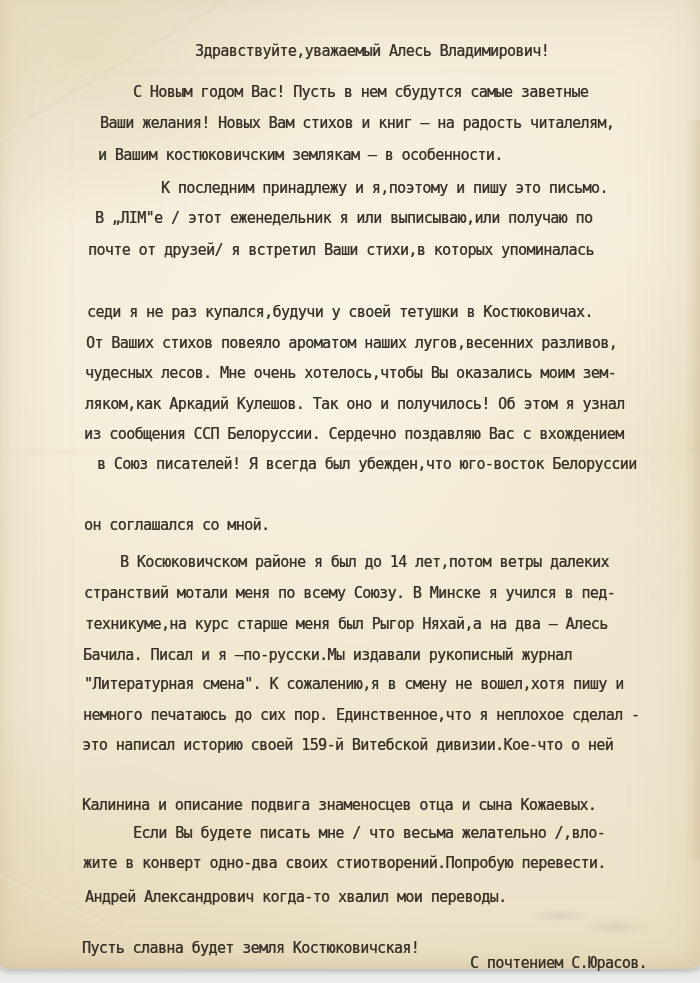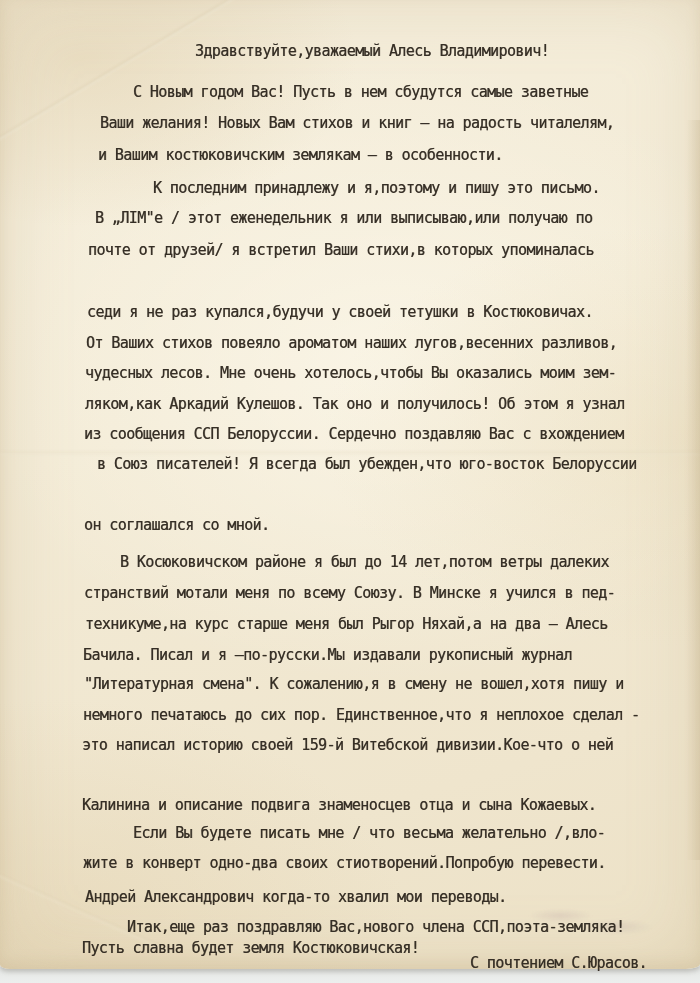--- a/index.html
+++ b/index.html
@@ -108,39 +108,38 @@
     <div class="crease crease-topleft"></div>
     <div class="crease crease-horizontal"></div>
     <div class="crease crease-bottomleft"></div>
     <div class="crease stain-right"></div>
     <div class="pencil-smudge"></div>
     <div class="letter-lines">
         <div class="line" style="left: 195px; top: 44px;">Здравствуйте,уважаемый Алесь Владимирович!</div>
         <div class="line" style="left: 133px; top: 85px;">С Новым годом Вас! Пусть в нем сбудутся самые заветные</div>
         <div class="line" style="left: 100px; top: 116px;">Ваши желания! Новых Вам стихов и книг — на радость читалелям,</div>
         <div class="line" style="left: 98px; top: 148px;">и Вашим костюковичским землякам — в особенности.</div>
-        <div class="line" style="left: 125px; top: 181px; padding-left: 28px;">К последним принадлежу и я,поэтому и пишу это письмо.</div>
+        <div class="line" style="left: 133px; top: 181px; padding-left: 28px;">К последним принадлежу и я,поэтому и пишу это письмо.</div>
         <div class="line" style="left: 95px; top: 211px;">В „ЛІМ"е / этот еженедельник я или выписываю,или получаю по</div>
         <div class="line" style="left: 88px; top: 243px;">почте от друзей/ я встретил Ваши стихи,в которых упоминалась</div>
         <div class="line" style="left: 87px; top: 305px;">седи я не раз купался,будучи у своей тетушки в Костюковичах.</div>
         <div class="line" style="left: 86px; top: 336px;">От Ваших стихов повеяло ароматом наших лугов,весенних разливов,</div>
         <div class="line" style="left: 85px; top: 366px;">чудесных лесов. Мне очень хотелось,чтобы Вы оказались моим зем-</div>
         <div class="line" style="left: 85px; top: 397px;">ляком,как Аркадий Кулешов. Так оно и получилось! Об этом я узнал</div>
         <div class="line" style="left: 84px; top: 427px;">из сообщения ССП Белоруссии. Сердечно поздавляю Вас с вхождением</div>
         <div class="line" style="left: 97px; top: 457px;">в Союз писателей! Я всегда был убежден,что юго-восток Белоруссии</div>
         <div class="line" style="left: 84px; top: 518px;">он соглашался со мной.</div>
         <div class="line" style="left: 120px; top: 555px;">В Косюковичском районе я был до 14 лет,потом ветры далеких</div>
         <div class="line" style="left: 84px; top: 586px;">странствий мотали меня по всему Союзу. В Минске я учился в пед-</div>
         <div class="line" style="left: 85px; top: 617px;">техникуме,на курс старше меня был Рыгор Няхай,а на два — Алесь</div>
         <div class="line" style="left: 83px; top: 648px;">Бачила. Писал и я —по-русски.Мы издавали рукописный журнал</div>
         <div class="line" style="left: 84px; top: 677px;">"Литературная смена". К сожалению,я в смену не вошел,хотя пишу и</div>
         <div class="line" style="left: 83px; top: 708px;">немного печатаюсь до сих пор. Единственное,что я неплохое сделал -</div>
         <div class="line" style="left: 82px; top: 738px;">это написал историю своей 159-й Витебской дивизии.Кое-что о ней</div>
         <div class="line" style="left: 133px; top: 826px;">Если Вы будете писать мне / что весьма желательно /,вло-</div>
         <div class="line" style="left: 82px; top: 798px;">Калинина и описание подвига знаменосцев отца и сына Кожаевых.</div>
         <div class="line" style="left: 83px; top: 856px;">жите в конверт одно-два своих стиотворений.Попробую перевести.</div>
         <div class="line" style="left: 85px; top: 890px;">Андрей Александрович когда-то хвалил мои переводы.</div>
-        <div class="line" style="left: 127px; top: 920px;">Итак,еще раз поздравляю Вас,нового члена ССП,поэта-земляка!</div>
         <div class="line" style="left: 82px; top: 941px;">Пусть славна будет земля Костюковичская!</div>
         <div class="line" style="left: 470px; top: 956px;">С почтением С.Юрасов.</div>
       </div>
   </div>
 </div>
 
 </body></html>

